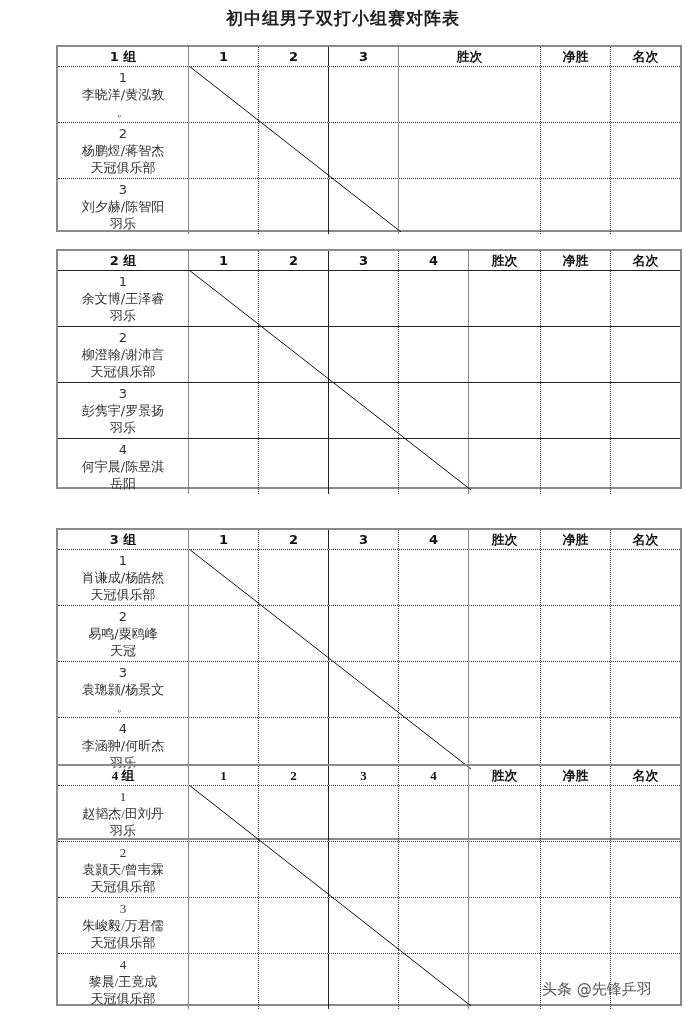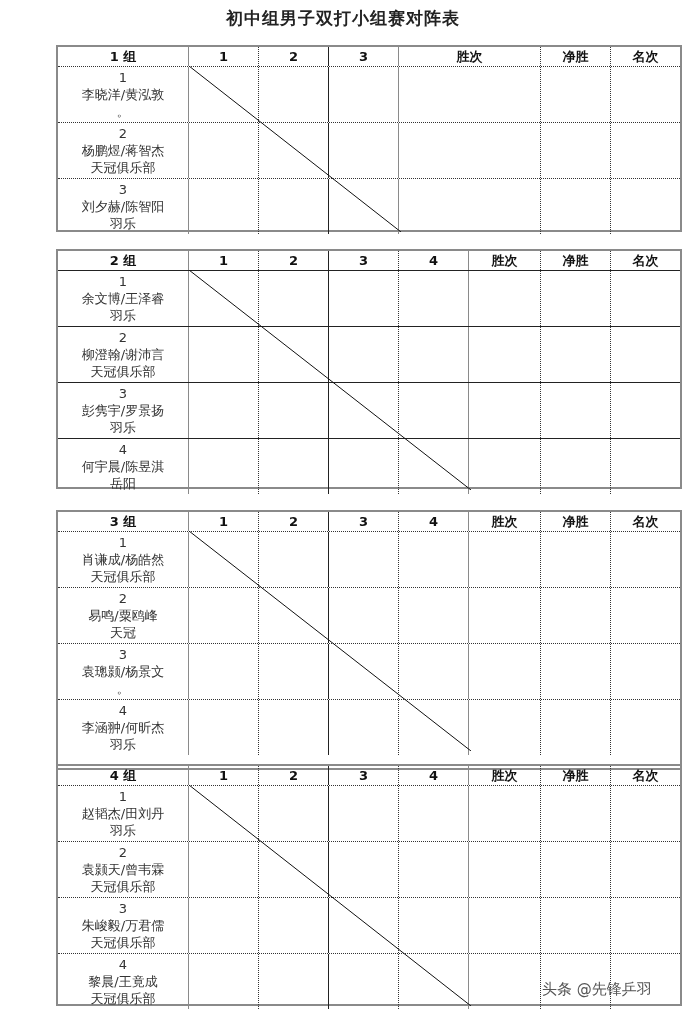--- a/index.html
+++ b/index.html
@@ -148,21 +148,21 @@
     <div class="cell cn grey-r"></div>
     <div class="cell dot-r" style="width:72px"></div>
     <div class="cell dot-r" style="width:70px"></div>
     <div class="cell" style="flex:1"></div>
   </div>
   <svg class="diag" style="left:131px;top:19px;" width="282" height="220">
       <line x1="0" y1="0" x2="282" y2="220" stroke="#111" stroke-width="1"></line>
     </svg>
 </div>
 
-<div class="grp" style="top:510px;height:260px;">
+<div class="grp" style="top:528px;height:312px;">
   <div class="row hdr dot-b">
     <div class="cell c0">3 组</div>
     <div class="cell cn dot-r">1</div>
     <div class="cell cn sol-r">2</div>
     <div class="cell cn dot-r">3</div>
     <div class="cell cn grey-r">4</div>
     <div class="cell dot-r" style="width:72px">胜次</div>
     <div class="cell dot-r" style="width:70px">净胜</div>
     <div class="cell" style="flex:1">名次</div>
   </div>
@@ -220,21 +220,21 @@
     <div class="cell cn grey-r"></div>
     <div class="cell dot-r" style="width:72px"></div>
     <div class="cell dot-r" style="width:70px"></div>
     <div class="cell" style="flex:1"></div>
   </div>
   <svg class="diag" style="left:131px;top:19px;" width="282" height="220">
       <line x1="0" y1="0" x2="282" y2="220" stroke="#111" stroke-width="1"></line>
     </svg>
 </div>
 
-<div class="grp" style="top:764px;height:242px;">
+<div class="grp" style="top:764px;height:242px;font-family:Liberation Serif, serif;">
   <div class="row hdr dot-b">
     <div class="cell c0">4 组</div>
     <div class="cell cn dot-r">1</div>
     <div class="cell cn sol-r">2</div>
     <div class="cell cn dot-r">3</div>
     <div class="cell cn grey-r">4</div>
     <div class="cell dot-r" style="width:72px">胜次</div>
     <div class="cell dot-r" style="width:70px">净胜</div>
     <div class="cell" style="flex:1">名次</div>
   </div>

